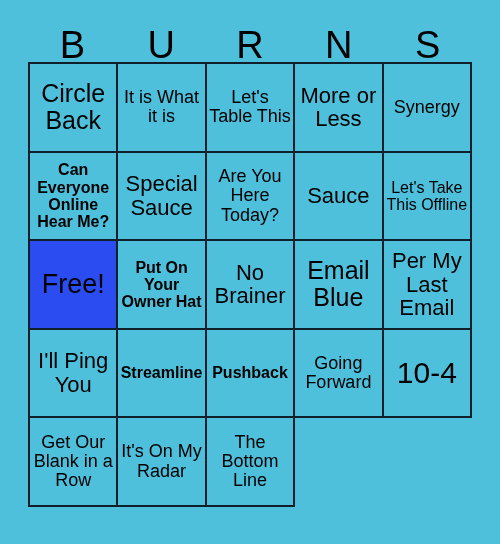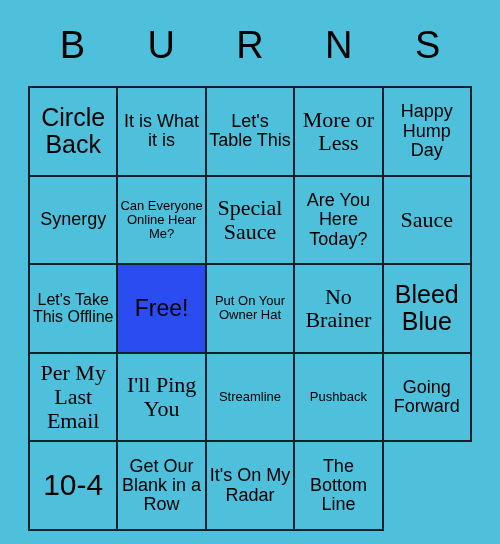--- a/index.html
+++ b/index.html
@@ -34,21 +34,21 @@
     justify-content: center;
     font-size: 38px;
     font-weight: 400;
     color: #000000;
     letter-spacing: 0px;
     line-height: 1;
   }
   #grid {
     position: absolute;
     left: 28px;
-    top: 86px;
+    top: 62px;
     width: 444px;
     height: 445px;
     box-sizing: border-box;
     border-top: 2px solid #10202a;
     border-left: 2px solid #10202a;
     display: grid;
     grid-template-columns: repeat(5, 1fr);
     grid-template-rows: repeat(5, 1fr);
   }
   .cell {
@@ -64,25 +64,25 @@
     color: #000000;
     line-height: 1.08;
     overflow: hidden;
   }
   .cell-text {
     display: block;
     width: 100%;
   }
   
   .fs-xl  { font-size: 25px; }
-  .fs-lg  { font-size: 22px; font-family: Liberation Serif, serif; }
+  .fs-lg  { font-size: 22px; }
   .fs-md  { font-size: 18px; }
   .fs-sm  { font-size: 16px; }
-  .fs-xs  { font-size: 13px; }
-  .fs-free { font-size: 23px; }
+  .fs-xs  { font-size: 16px; font-weight: bold; }
+  .fs-free { font-size: 27px; }
   .fs-num { font-size: 30px; }
 
   .cell.free {
     background: #2b4cf0;
   }
 </style>
 </head>
 <body>
 
 <div id="card">
@@ -102,23 +102,20 @@
       <div class="cell">
         <span class="cell-text fs-md">It is What it is</span>
       </div>
       <div class="cell">
         <span class="cell-text fs-md">Let's Table This</span>
       </div>
       <div class="cell">
         <span class="cell-text fs-lg">More or Less</span>
       </div>
       <div class="cell">
-        <span class="cell-text fs-md">Happy Hump Day</span>
-      </div>
-      <div class="cell">
         <span class="cell-text fs-md">Synergy</span>
       </div>
       <div class="cell">
         <span class="cell-text fs-xs">Can Everyone Online Hear Me?</span>
       </div>
       <div class="cell">
         <span class="cell-text fs-lg">Special Sauce</span>
       </div>
       <div class="cell">
         <span class="cell-text fs-md">Are You Here Today?</span>
@@ -132,21 +129,21 @@
       <div class="cell free">
         <span class="cell-text fs-free">Free!</span>
       </div>
       <div class="cell">
         <span class="cell-text fs-xs">Put On Your Owner Hat</span>
       </div>
       <div class="cell">
         <span class="cell-text fs-lg">No Brainer</span>
       </div>
       <div class="cell">
-        <span class="cell-text fs-xl">Bleed Blue</span>
+        <span class="cell-text fs-xl">Email Blue</span>
       </div>
       <div class="cell">
         <span class="cell-text fs-lg">Per My Last Email</span>
       </div>
       <div class="cell">
         <span class="cell-text fs-lg">I'll Ping You</span>
       </div>
       <div class="cell">
         <span class="cell-text fs-xs">Streamline</span>
       </div>

